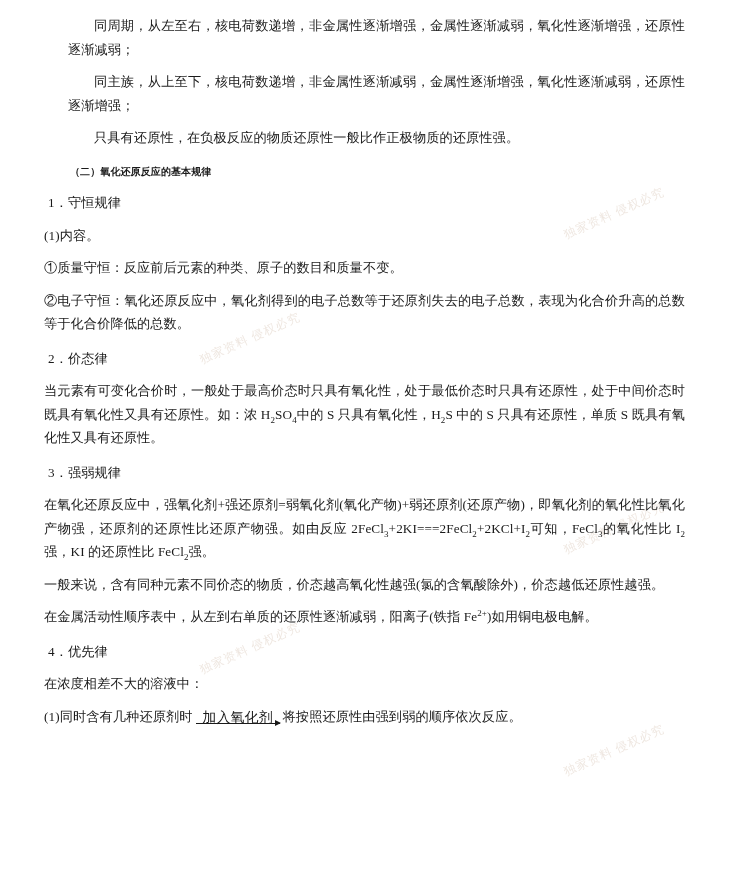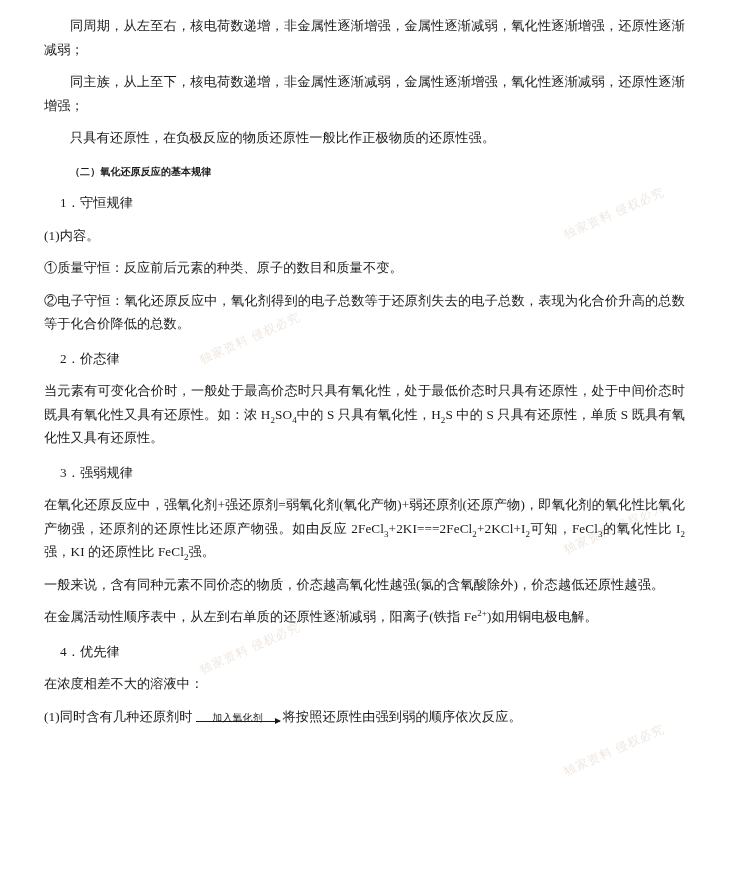--- a/index.html
+++ b/index.html
@@ -28,28 +28,29 @@
   }
   p {
     margin: 0 0 9px 0;
     font-size: 13.2px;
     line-height: 1.78;
     text-align: justify;
     letter-spacing: 0.1px;
   }
   .indent {
     text-indent: 26px;
+    margin-left: 24px;
   }
   .heading {
     font-weight: bold;
     margin: 13px 0 11px 0;
     font-size: 10px;
   }
   .subhead {
-    margin: 11px 0 9px 16px;
+    margin: 11px 0 9px 4px;
     font-size: 13.2px;
   }
   sub, sup {
     font-size: 0.68em;
     line-height: 0;
   }
   
   .wm {
     position: absolute;
     z-index: 1;
@@ -67,21 +68,21 @@
   .rxn {
     display: inline-block;
     vertical-align: middle;
     text-align: center;
     margin: 0 3px;
     position: relative;
     top: -1px;
   }
   .rxn .cond {
     display: block;
-    font-size: 10px;
+    font-size: 14px;
     line-height: 1.15;
     margin-bottom: -3px;
   }
   .rxn .arrow {
     display: block;
     width: 84px;
     border-top: 1px solid #1a1a1a;
     height: 0;
     position: relative;
   }

